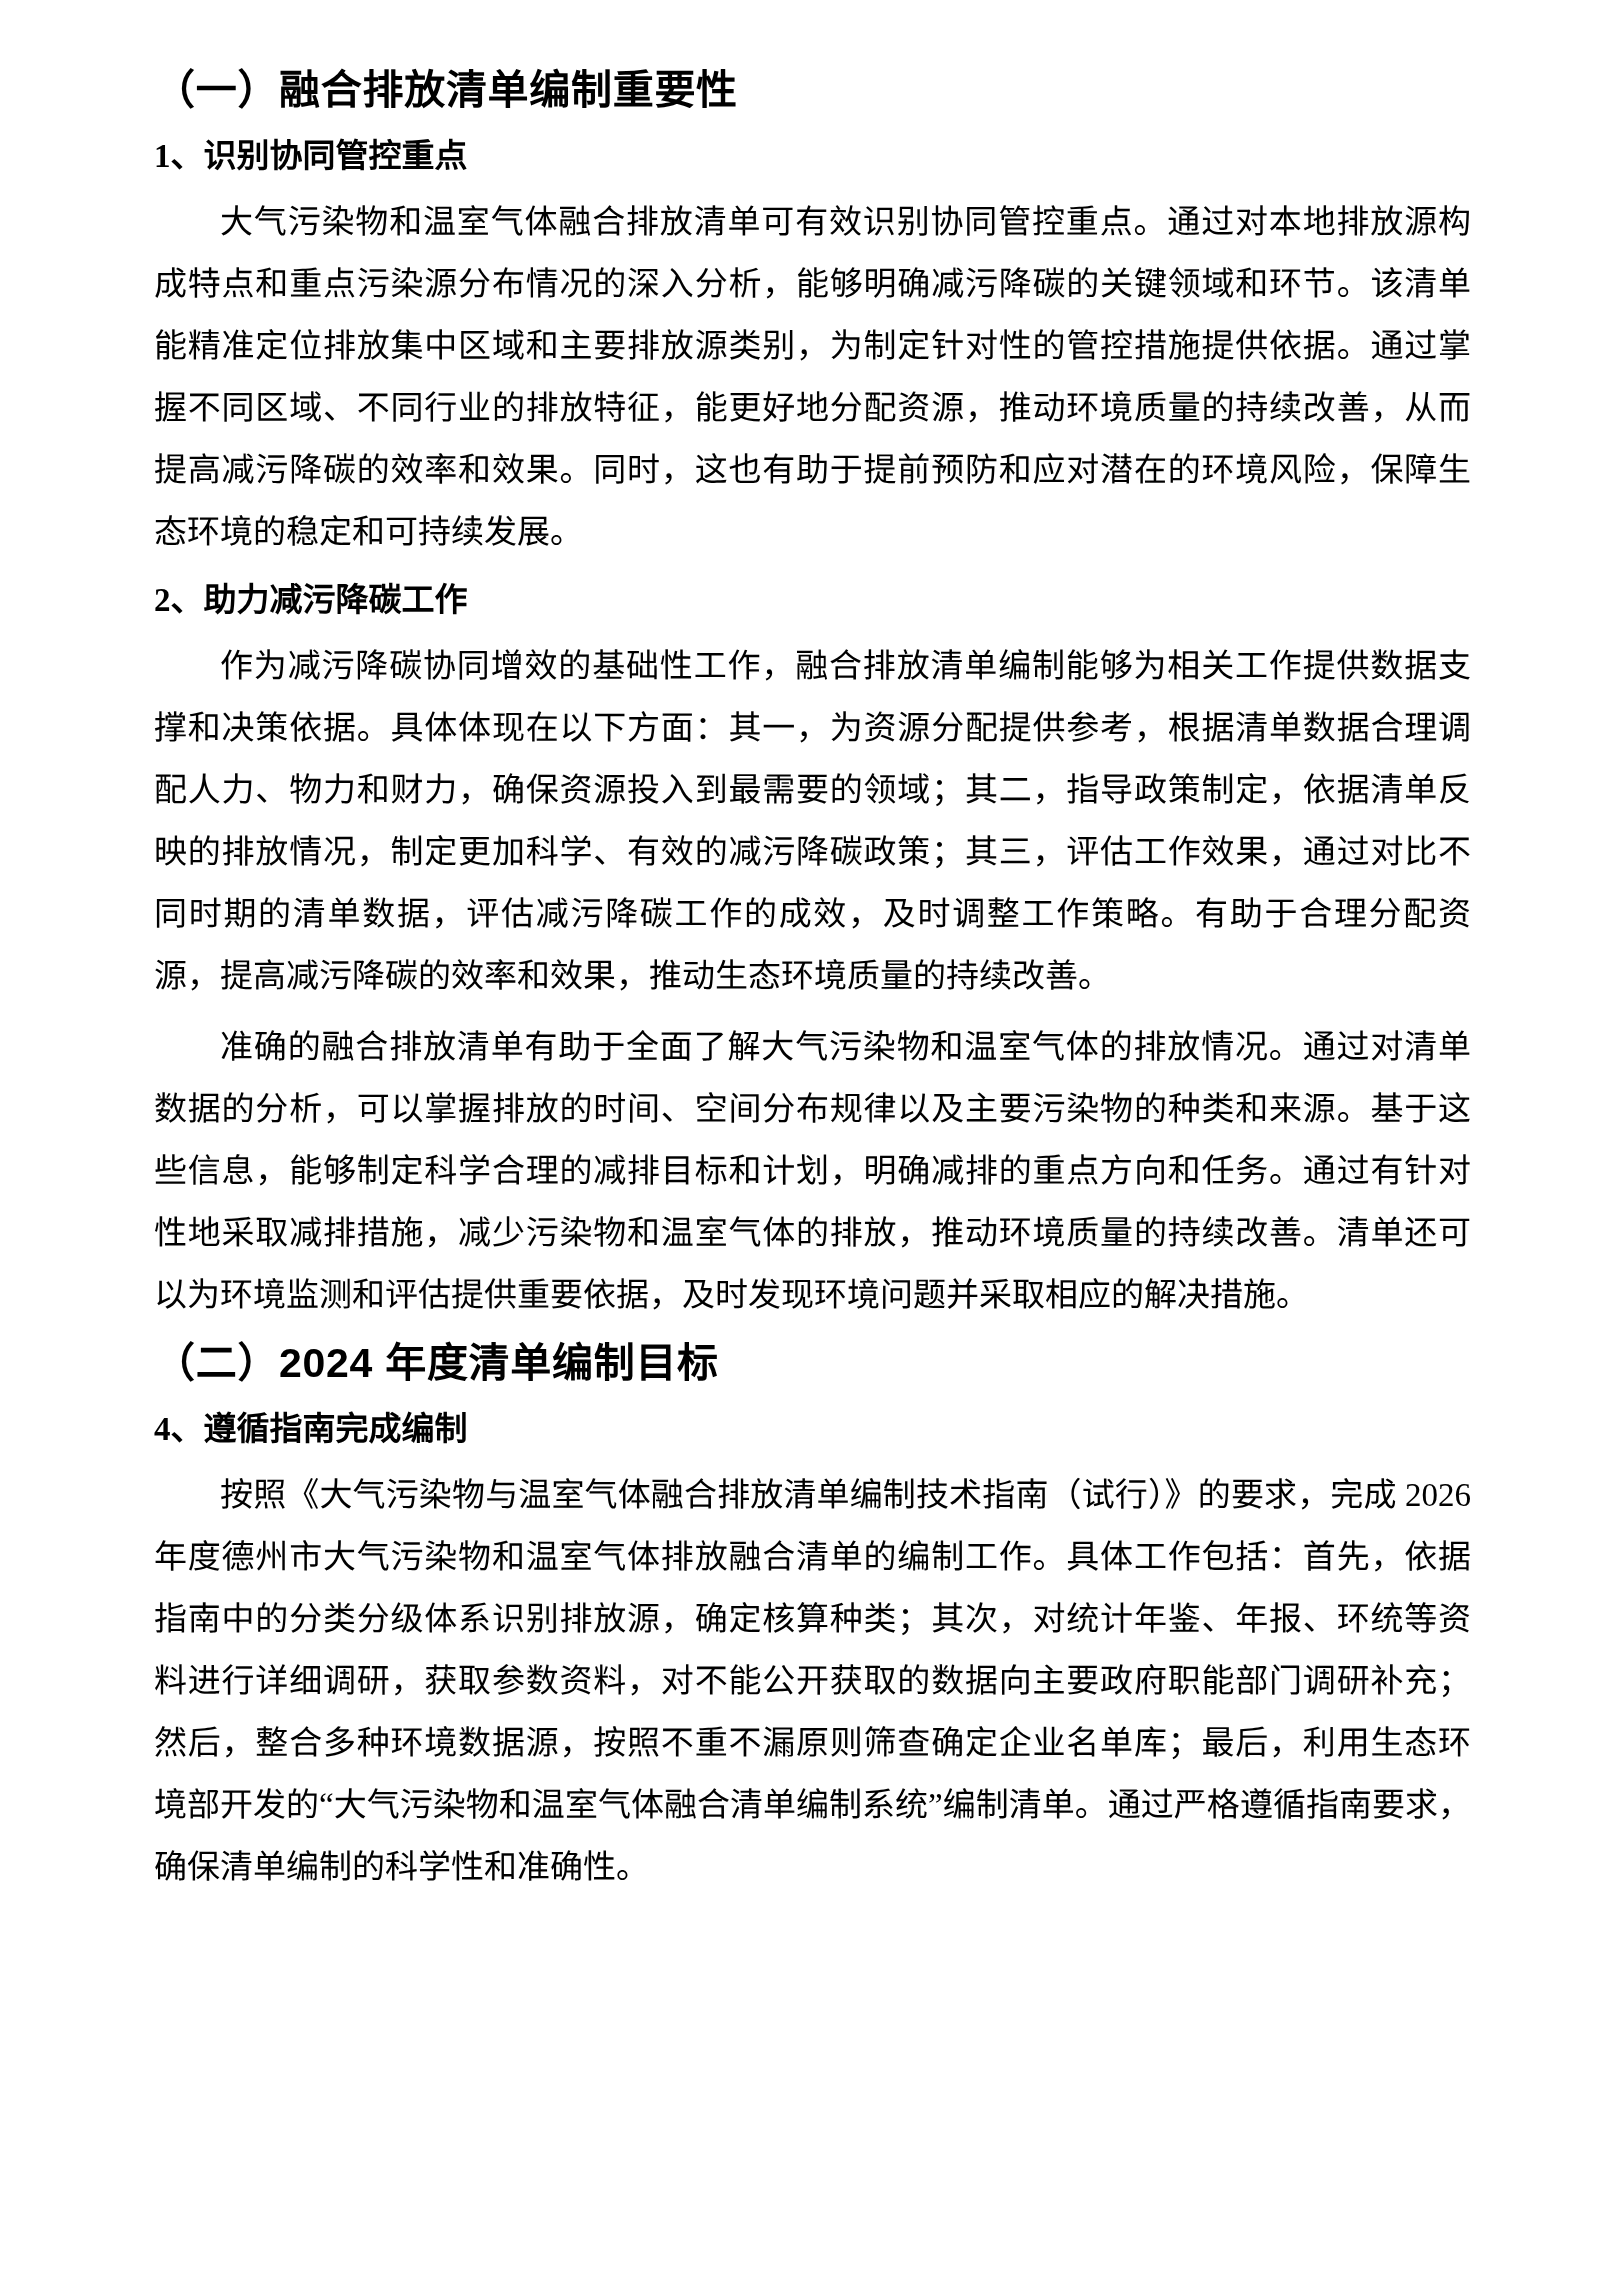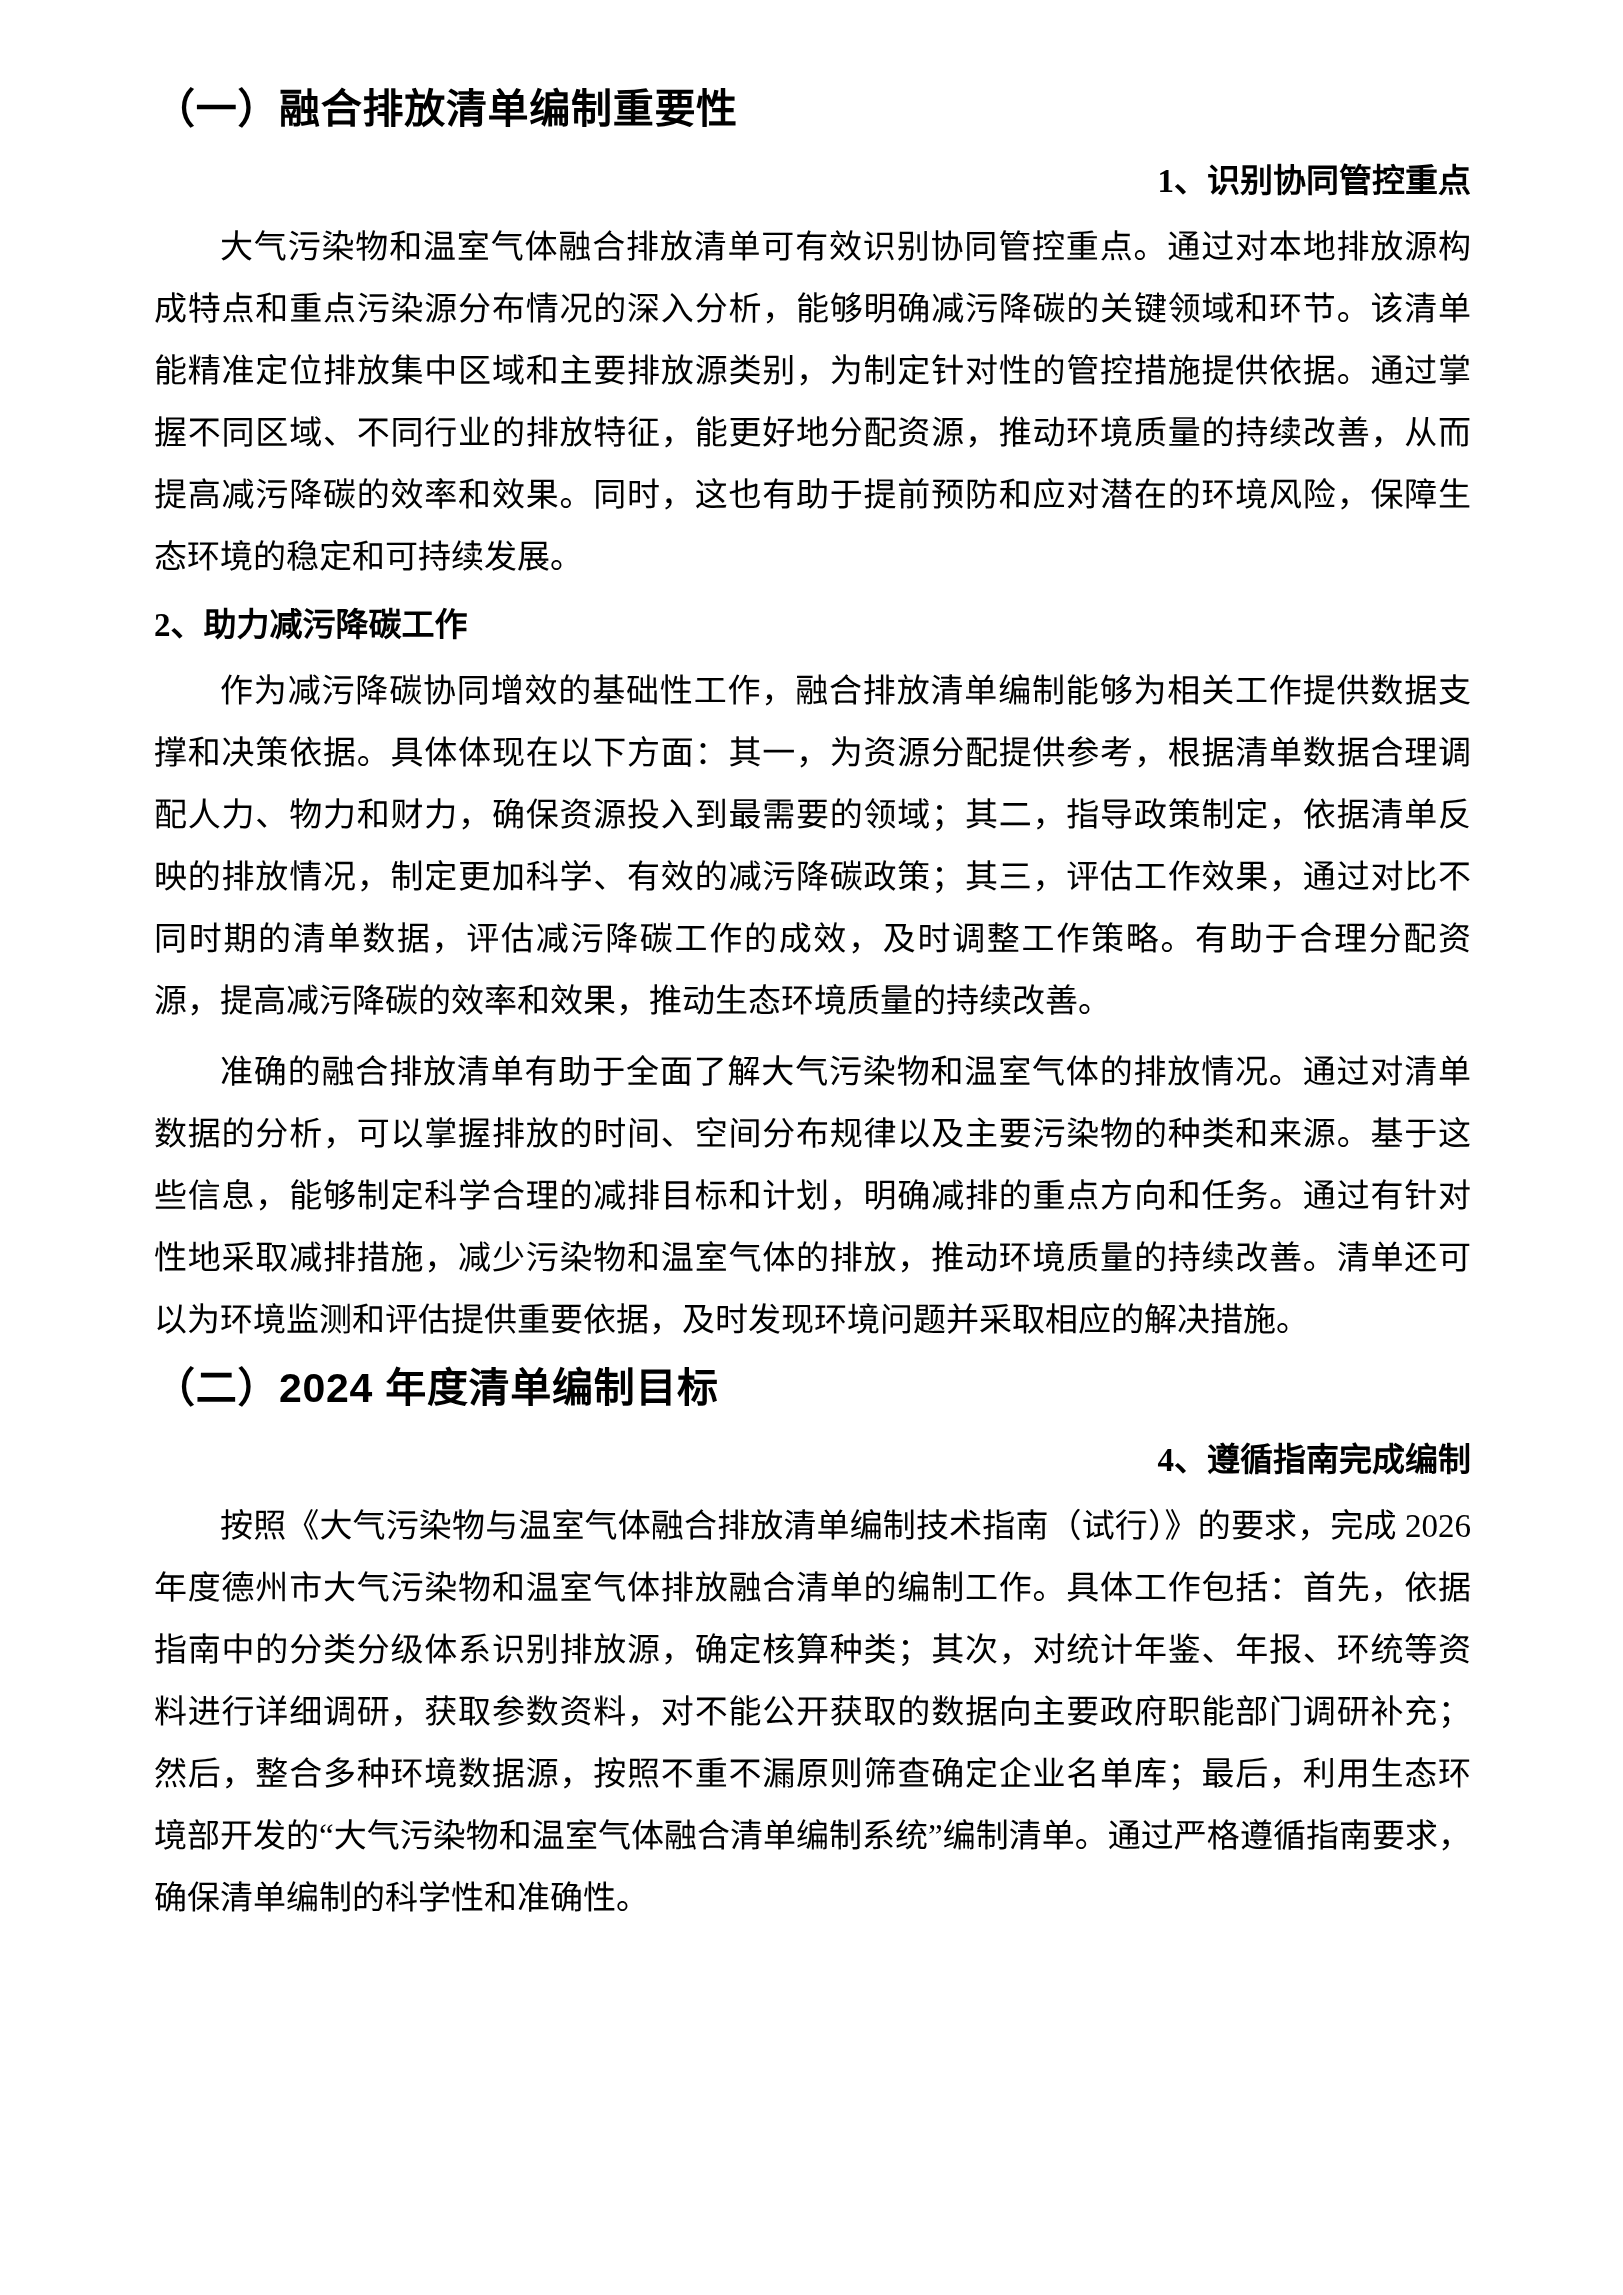--- a/index.html
+++ b/index.html
@@ -40,22 +40,22 @@
   }
   .para {
     margin: 0;
     font-family: "Liberation Serif", "DejaVu Serif", serif;
     font-size: 33px;
     line-height: 62px;
     text-align: justify;
     text-justify: inter-ideograph;
     text-indent: 2em;
   }
-  .mt-first { margin-top: 85px; }
-  .mt-lg    { margin-top: 23px; text-align: right; }
+  .mt-first { margin-top: 66px; }
+  .mt-lg    { margin-top: 17px; }
   .mt-h     { margin-top: 13px; }
   .mt-md    { margin-top: 13px; }
   .mt-sm    { margin-top: 9.8px; }
 </style>
 </head>
 <body>
 
 <div class="page">
   <div class="content">
 

